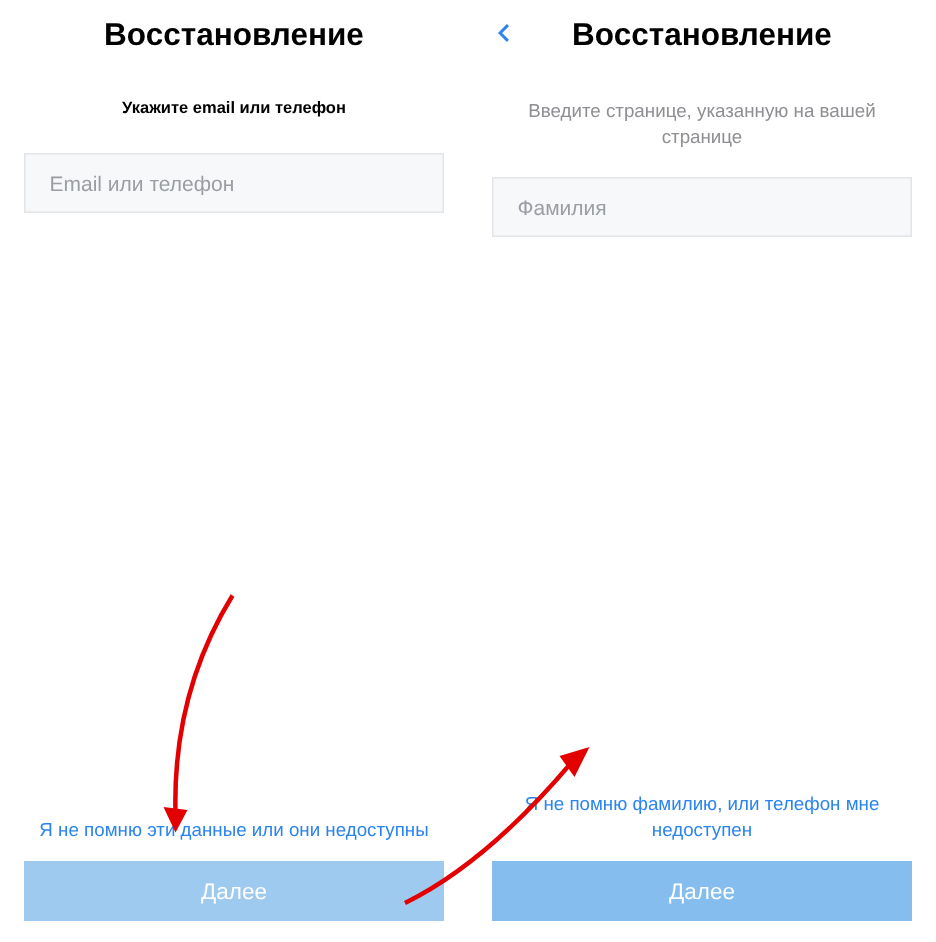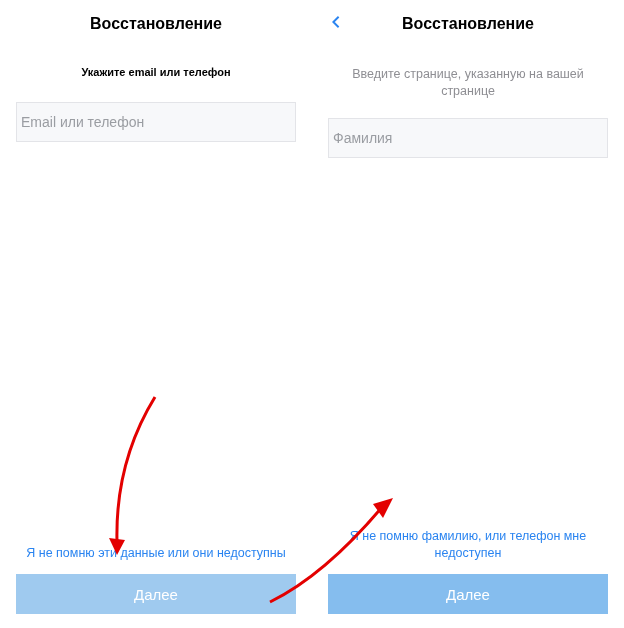--- a/index.html
+++ b/index.html
@@ -2,28 +2,28 @@
 <html><head>
 <meta charset="utf-8">
 <style>
   * { box-sizing: border-box; margin: 0; padding: 0; }
   html, body { width: 624px; height: 628px; font-family: -apple-system, "Helvetica Neue", Arial, sans-serif; background: #fff; }
   .wrap { display: flex; width: 624px; height: 628px; }
   .pane { width: 312px; height: 628px; position: relative; display: flex; flex-direction: column; }
   .header { height: 48px; display: flex; align-items: center; justify-content: center; position: relative; }
   .back { position: absolute; left: 12px; top: 50%; transform: translateY(-50%); width: 24px; height: 24px; display: flex; align-items: center; justify-content: center; cursor: pointer; }
   .back svg { width: 14px; height: 14px; stroke: #2a84f0; stroke-width: 2.2; fill: none; }
-  .title { font-size: 16px; font-weight: 600; color: #000; }
+  .title { font-size: 21px; font-weight: 600; color: #000; }
   .content { padding: 18px 16px 0 16px; text-align: center; }
   .subtitle { font-size: 11px; font-weight: 700; color: #000; margin-bottom: 6px; }
   .subtext { font-size: 12.5px; color: #8e8e93; line-height: 1.35; padding: 0 6px; }
   .field { margin: 18px 16px 0 16px; }
   .field input {
     width: 100%; height: 40px; border: 1px solid #e3e4e8; border-radius: 0;
-    background: #f7f8fa; padding: 0 4px; font-size: 14px; color: #000; outline: none;
+    background: #f7f8fa; padding: 0 16px; font-size: 14px; color: #000; outline: none;
   }
   .field input::placeholder { color: #9a9da2; }
   .footer { position: absolute; bottom: 14px; left: 0; right: 0; padding: 0 16px; text-align: center; }
   .forgot { font-size: 12.5px; color: #2a84f0; margin-bottom: 12px; cursor: pointer; display: block; line-height: 1.35; }
   .next-btn {
     width: 100%; height: 40px; border: none; border-radius: 0;
     background: #8fc3ef; color: #fff; font-size: 15px; font-weight: 500; cursor: pointer;
   }
   .left .next-btn { background: #9fcaef; }
   .right .next-btn { background: #85bdee; }

